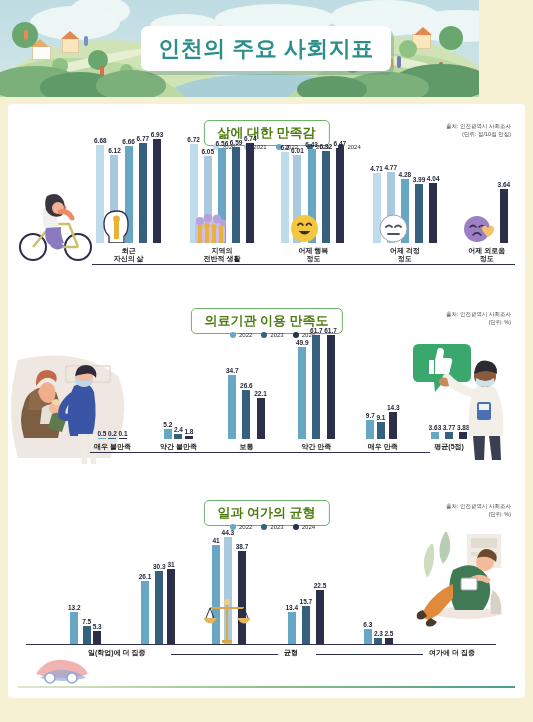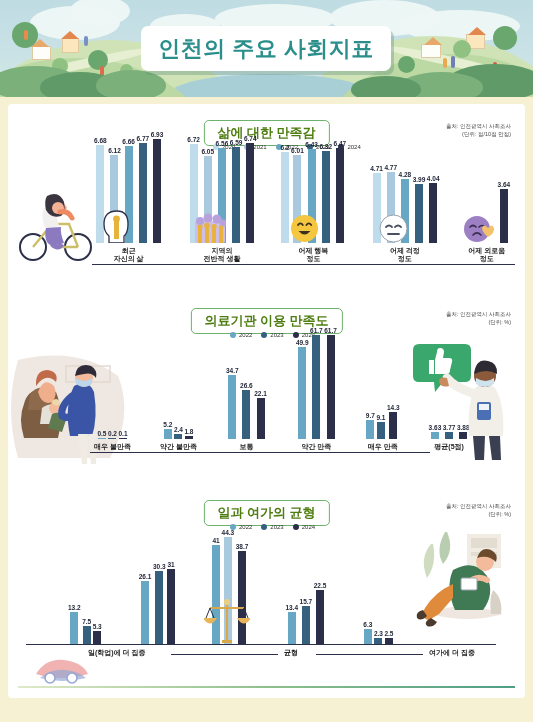--- a/index.html
+++ b/index.html
@@ -4,21 +4,21 @@
 <style>
   html,body{margin:0;padding:0;}
   body{
     width:533px;height:722px;overflow:hidden;
     font-family:"Liberation Sans","DejaVu Sans",sans-serif;
     background:#f3efcf;
   }
   .page{position:relative;width:533px;height:722px;background:#f5f1d2;}
 
   
-  .header{position:absolute;left:0;top:0;width:533px;height:97px;overflow:hidden;
+  .header{position:absolute;left:0;top:0;width:479px;height:97px;overflow:hidden;
     background:linear-gradient(#bfdce3 0%,#c9e2e6 55%,#d6e9e4 100%);}
   .sky-cloud{position:absolute;border-radius:50%;background:#eef7f6;opacity:.95;}
   .hill{position:absolute;border-radius:50% 50% 0 0/100% 100% 0 0;}
   .hill-far{left:-40px;top:40px;width:300px;height:120px;background:#cfe3b6;}
   .hill-far2{right:-50px;top:36px;width:300px;height:120px;background:#cfe3b6;}
   .hill-mid{left:-70px;top:58px;width:290px;height:110px;background:#bcd9a4;}
   .hill-mid2{right:-60px;top:54px;width:280px;height:110px;background:#bcd9a4;}
   .river{position:absolute;left:170px;top:74px;width:200px;height:40px;background:#a9cfd6;border-radius:50%;}
   .bush{position:absolute;border-radius:50% 50% 45% 45%;background:#7cb07a;}
   .bush.d{background:#5f9a68;}

